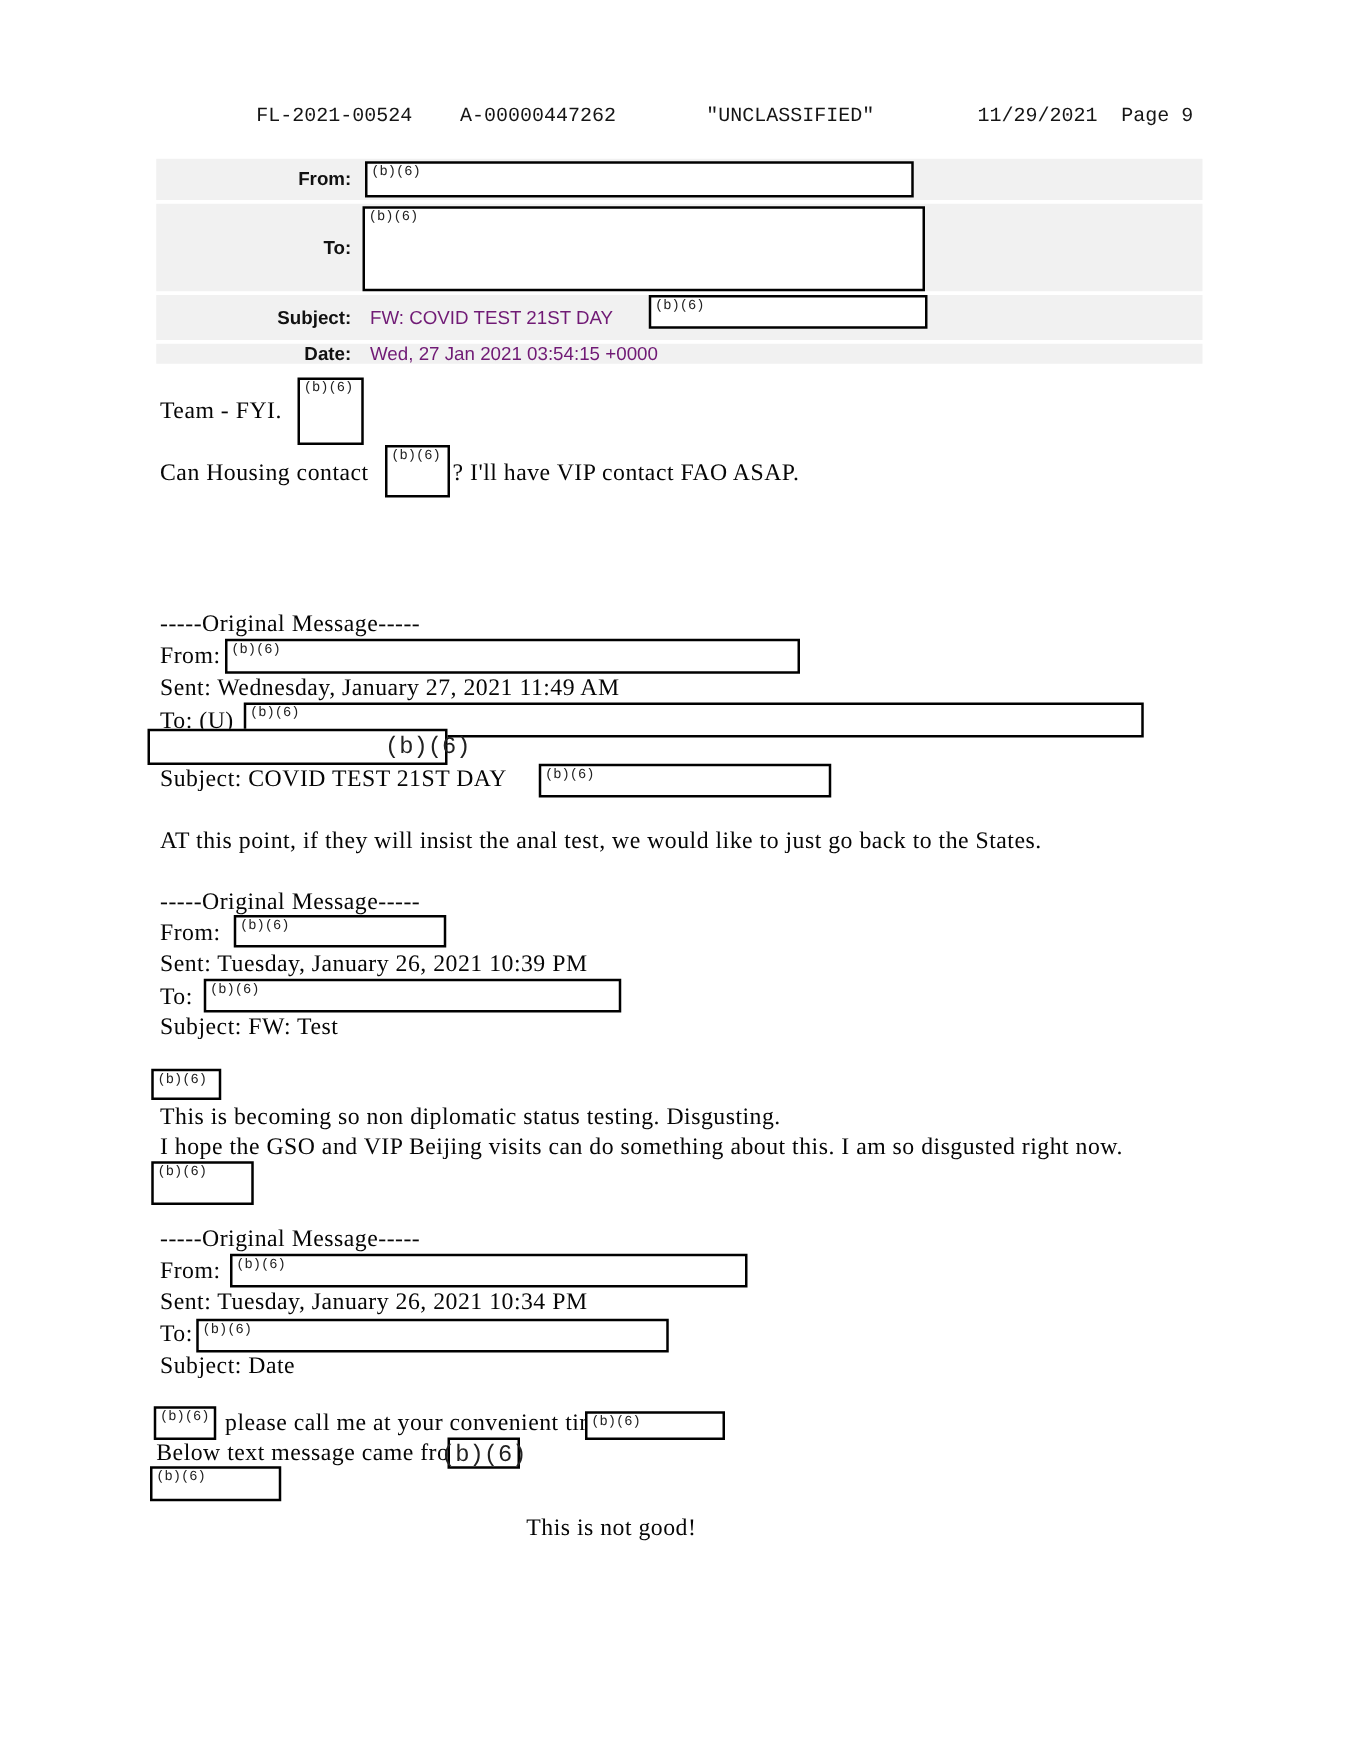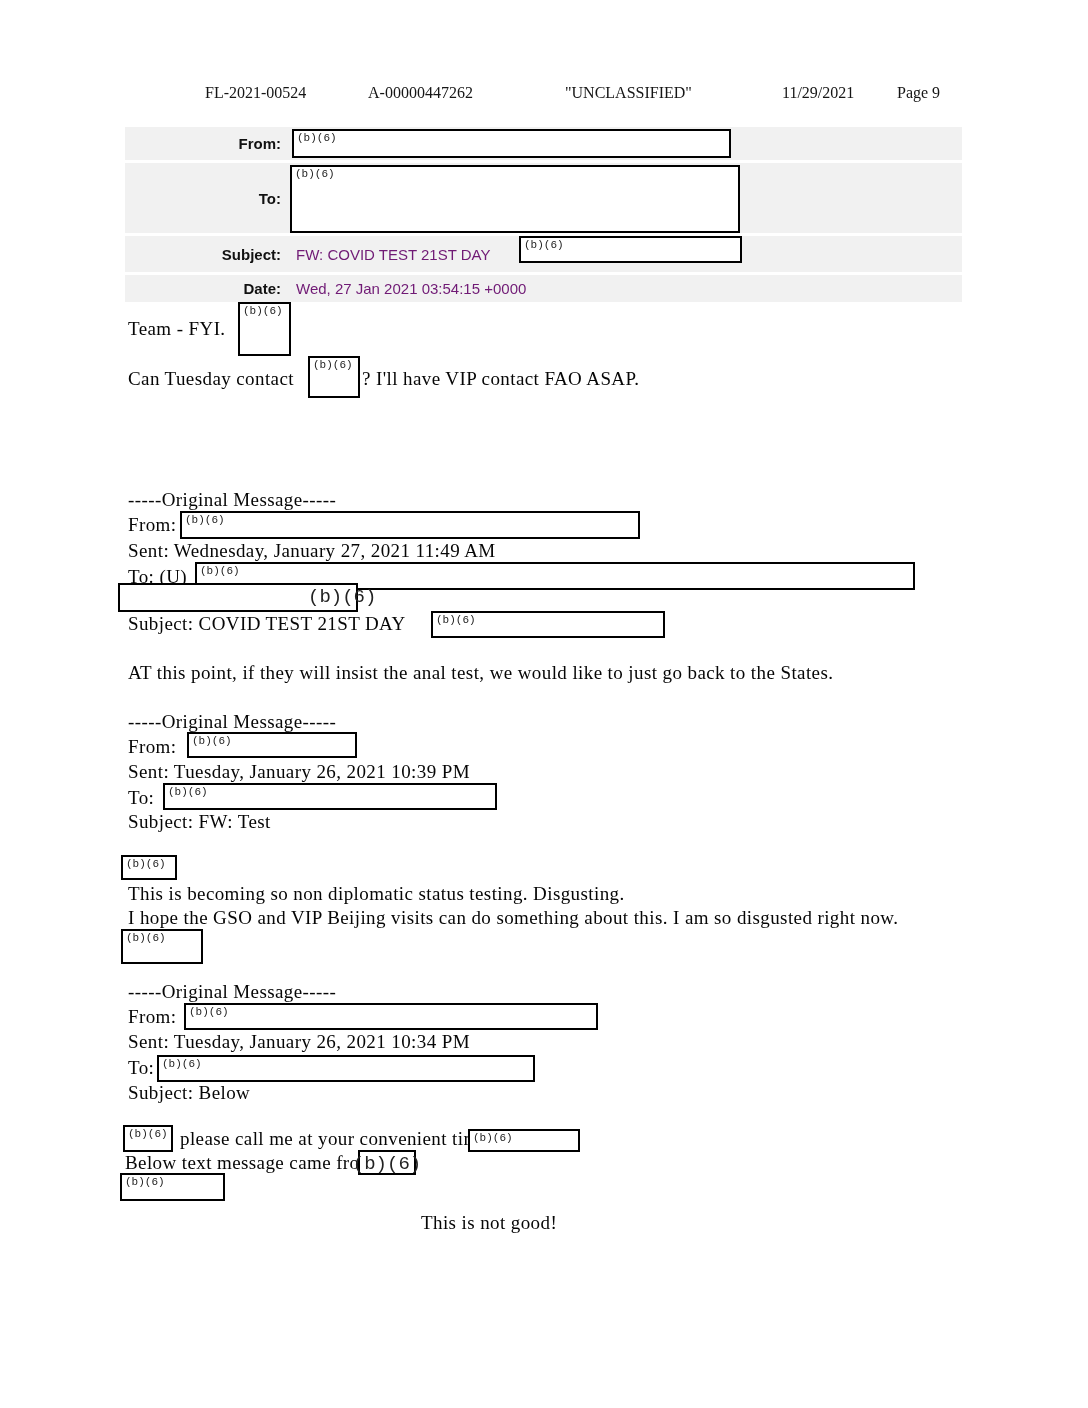--- a/index.html
+++ b/index.html
@@ -6,21 +6,21 @@
   html,body { background:#ffffff; }
   body {
     width:1088px; height:1408px; position:relative;
     font-family:"Liberation Serif", serif; color:#000;
   }
   .page { position:absolute; inset:0; background:#ffffff; overflow:hidden; }
 
   
   .hs {
     position:absolute; top:84px; white-space:nowrap;
-    font-family:Liberation Serif, serif; font-size:16px; color:#151515;
+    font-family:Liberation Mono, monospace; font-size:16px; color:#151515;
   }
 
   
   .mail-table { position:absolute; left:125px; top:127px; width:837px; }
   .mrow { position:relative; background:#f1f1f1; margin-bottom:3px; display:flex; }
   .mlabel {
     width:165px; font-family:"Liberation Sans", sans-serif; font-weight:bold;
     font-size:15px; color:#111; display:flex; align-items:center;
     justify-content:flex-end; padding-right:9px;
   }
@@ -67,32 +67,32 @@
         <span class="rlabel">(b)(6)</span>
       </div>
     </div>
     <div class="mrow" style="height:36px">
       <div class="mlabel">Subject:</div>
       <div class="mvalue">FW: COVID TEST 21ST DAY</div>
       <div class="redact" style="left:394px;top:0px;width:223px;height:27px">
         <span class="rlabel">(b)(6)</span>
       </div>
     </div>
-    <div class="mrow" style="height:27px">
+    <div class="mrow" style="height:16px">
       <div class="mlabel">Date:</div>
       <div class="mvalue">Wed, 27 Jan 2021 03:54:15 +0000</div>
     </div>
   </div>
 
   <span class="t" style="left:128px;top:318px">Team - FYI.</span>
   <div class="redact" style="left:238px;top:302px;width:53px;height:54px">
     <span class="rlabel">(b)(6)</span>
   </div>
 
-  <span class="t" style="left:128px;top:368px">Can Tuesday contact</span>
+  <span class="t" style="left:128px;top:368px">Can Housing contact</span>
   <div class="redact" style="left:308px;top:356px;width:52px;height:42px">
     <span class="rlabel">(b)(6)</span>
   </div>
   <span class="t" style="left:362px;top:368px">? I'll have VIP contact FAO ASAP.</span>
 
 
   <span class="t" style="left:128px;top:489px">-----Original Message-----</span>
   <span class="t" style="left:128px;top:514px">From:</span>
   <div class="redact" style="left:180px;top:511px;width:460px;height:28px">
     <span class="rlabel">(b)(6)</span>
@@ -135,21 +135,21 @@
   <span class="t" style="left:128px;top:981px">-----Original Message-----</span>
   <span class="t" style="left:128px;top:1006px">From:</span>
   <div class="redact" style="left:184px;top:1003px;width:414px;height:27px">
     <span class="rlabel">(b)(6)</span>
   </div>
   <span class="t" style="left:128px;top:1031px">Sent: Tuesday, January 26, 2021 10:34 PM</span>
   <span class="t" style="left:128px;top:1057px">To:</span>
   <div class="redact" style="left:157px;top:1055px;width:378px;height:27px">
     <span class="rlabel">(b)(6)</span>
   </div>
-  <span class="t" style="left:128px;top:1082px">Subject: Below</span>
+  <span class="t" style="left:128px;top:1082px">Subject: Date</span>
 
   <div class="redact" style="left:123px;top:1125px;width:50px;height:27px">
     <span class="rlabel">(b)(6)</span>
   </div>
   <span class="t" style="left:180px;top:1128px">please call me at your convenient time</span>
   <div class="redact" style="left:468px;top:1129px;width:112px;height:23px">
     <span class="rlabel">(b)(6)</span>
   </div>
   <span class="t" style="left:125px;top:1152px">Below text message came from</span>
   <div class="redact" style="left:358px;top:1150px;width:58px;height:25px">

